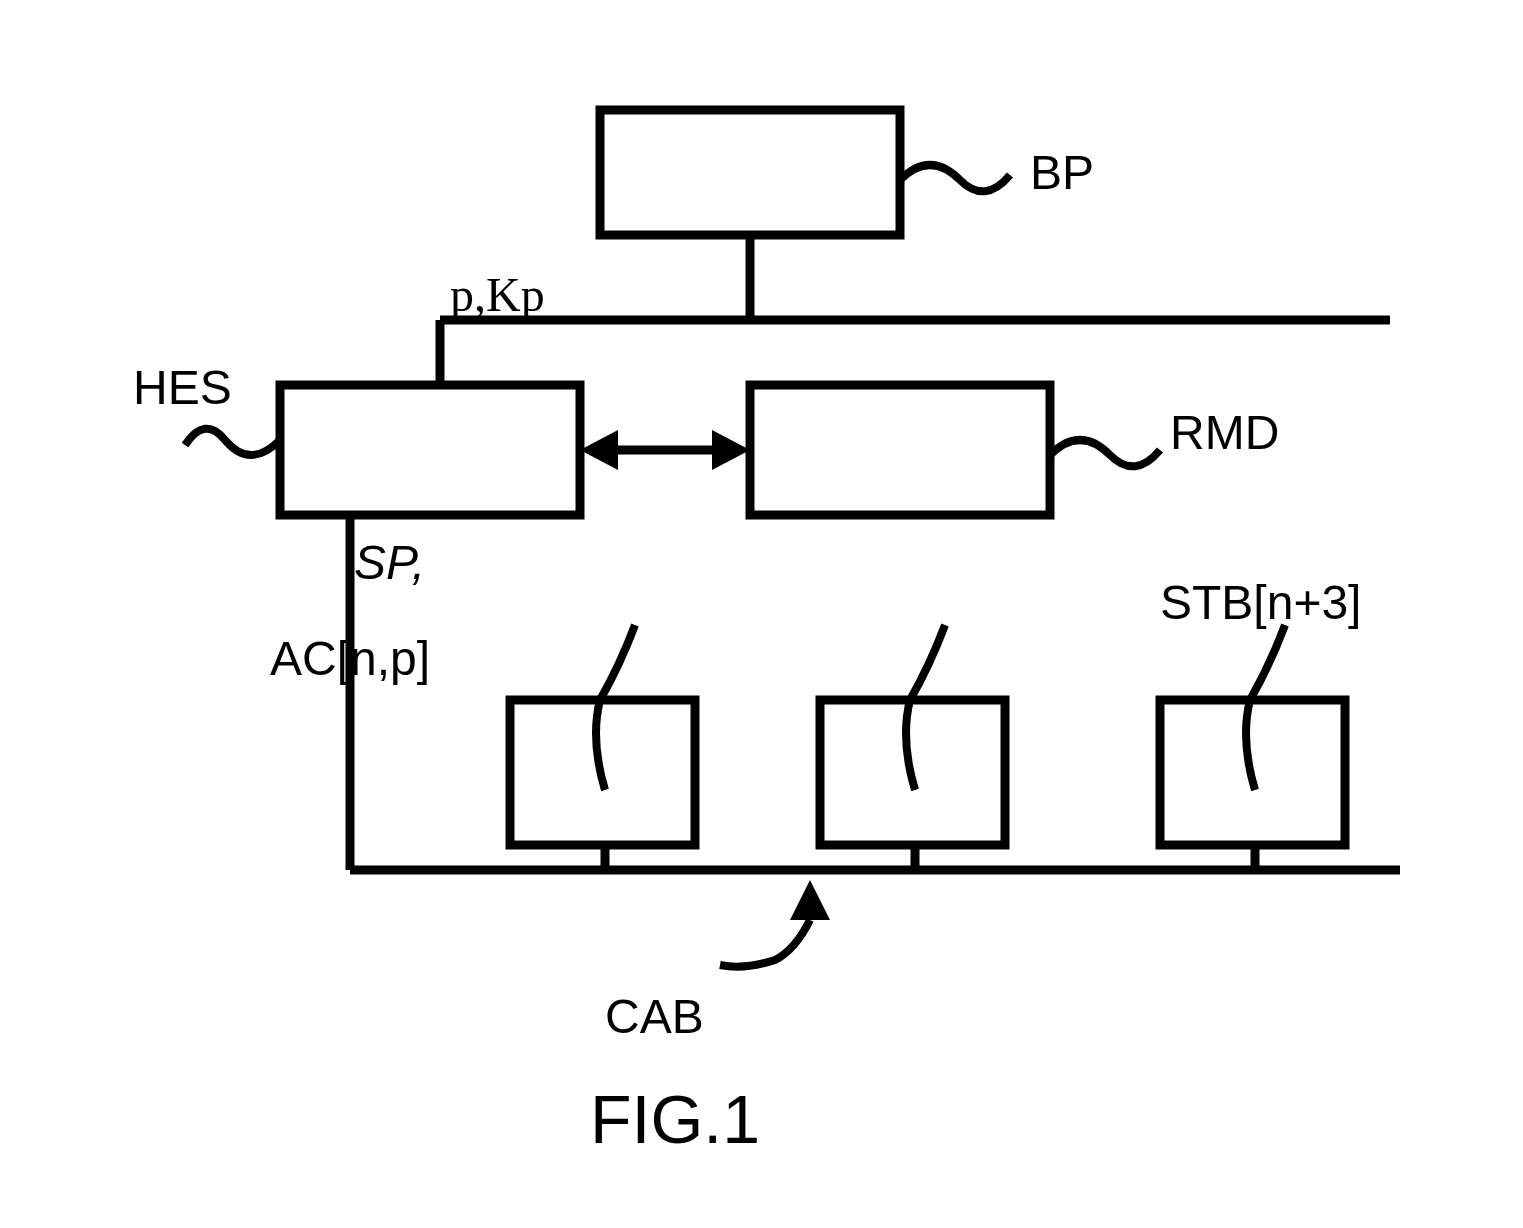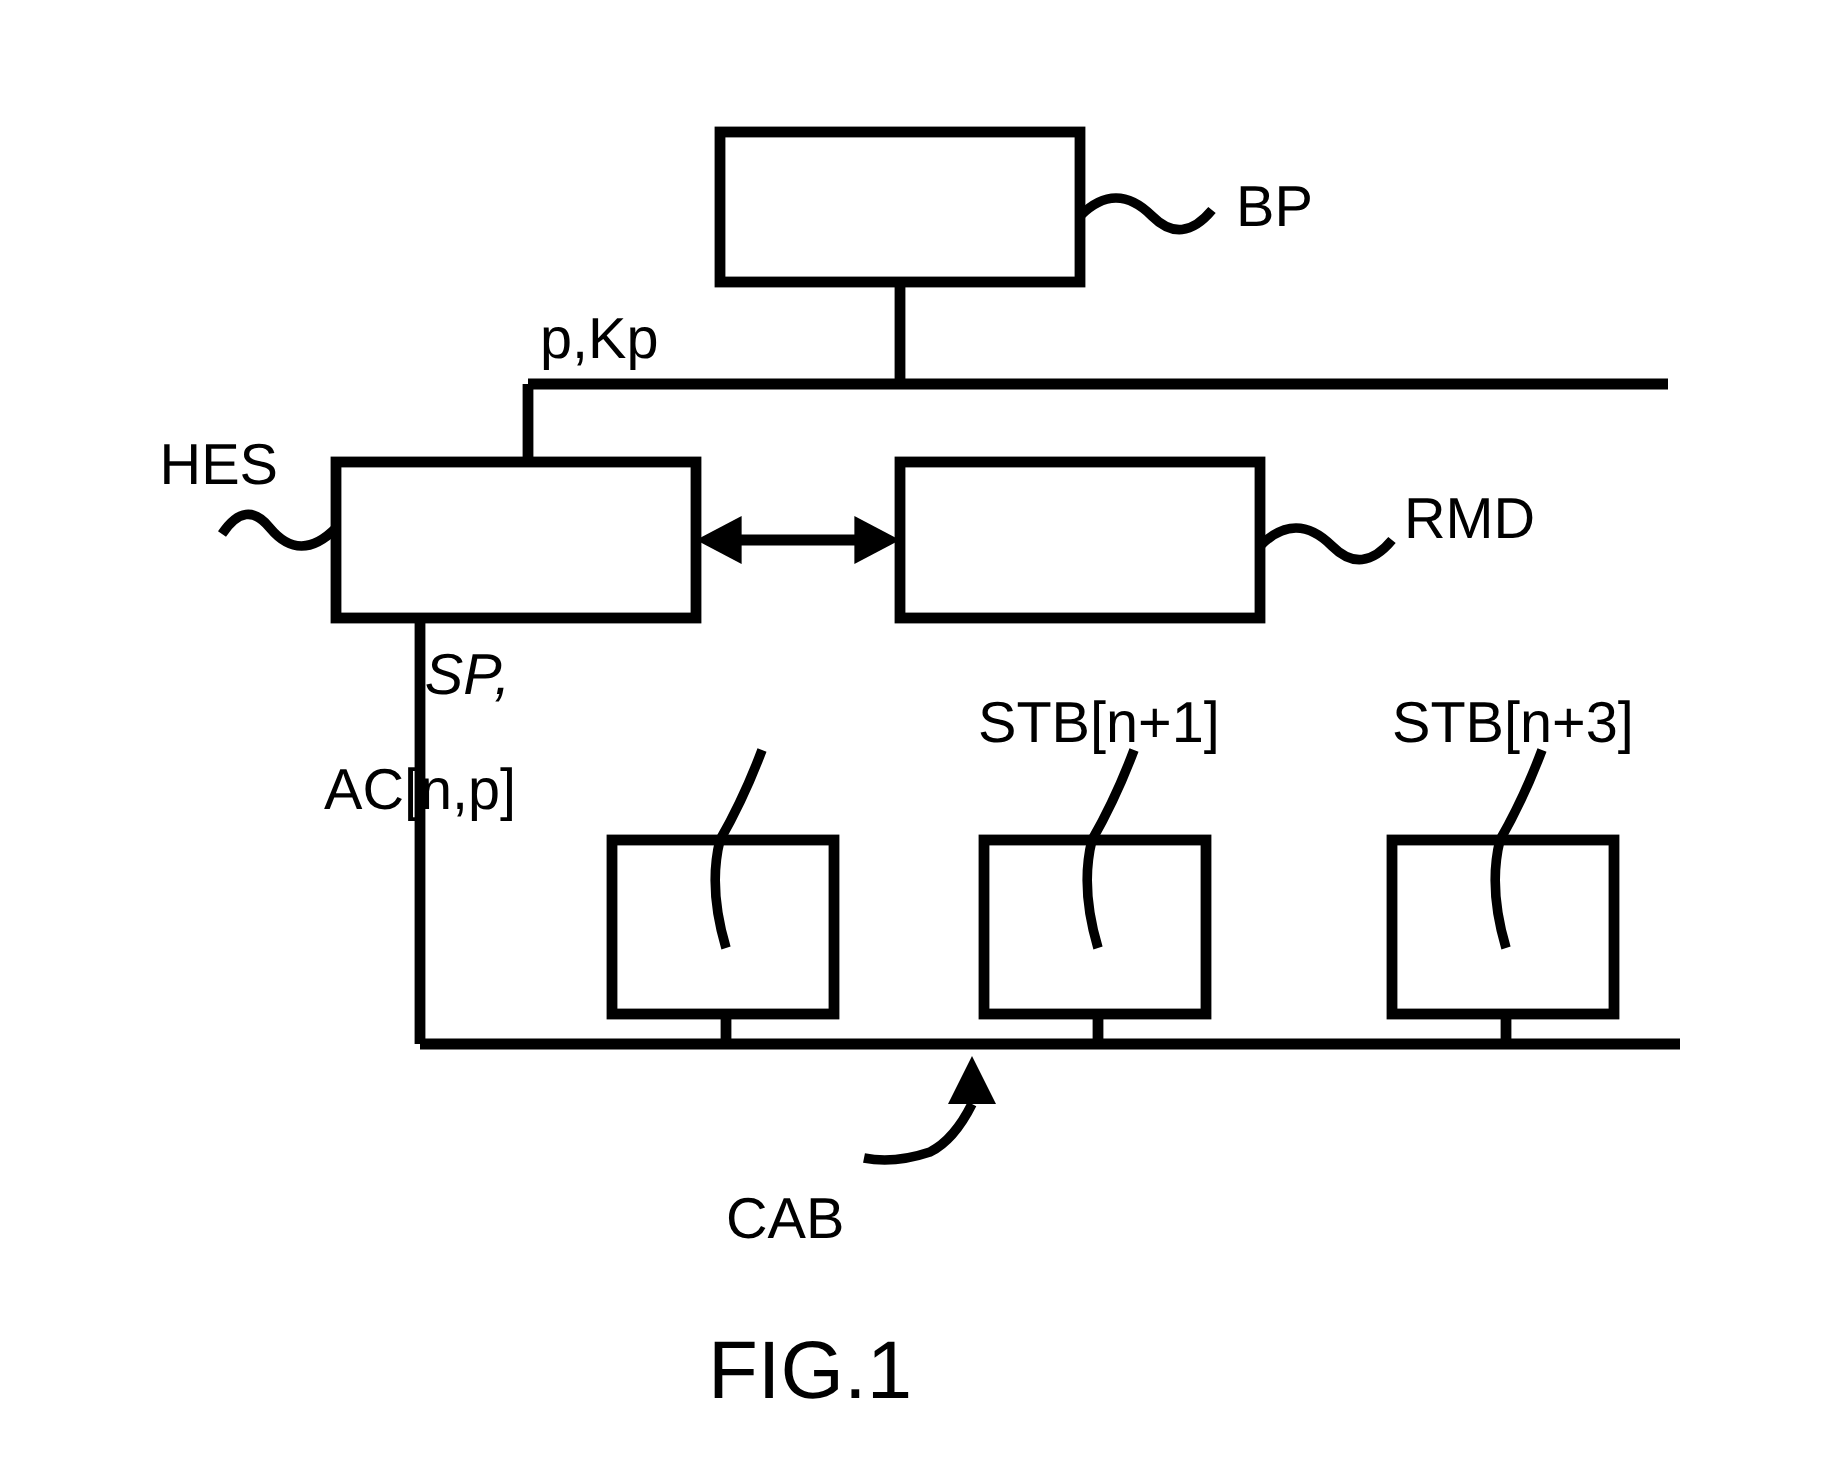--- a/index.html
+++ b/index.html
@@ -27,21 +27,20 @@
       font-family: Arial, sans-serif;
       color: #000;
       white-space: nowrap;
     }
     .fig-label {
       position: absolute;
       font-size: 68px;
       font-family: Arial, sans-serif;
       color: #000;
       font-weight: normal;
-      margin-top: 23px;
     }
   </style>
 </head>
 <body>
 
 <div class="diagram-container">
 
   <svg width="1523" height="1228">
 
     <rect x="600" y="110" width="300" height="125" fill="none" stroke="#000" stroke-width="9"></rect>
@@ -85,21 +84,20 @@
 
     <path d="M 1285 625 Q 1270 665, 1250 700 Q 1240 740, 1255 790" fill="none" stroke="#000" stroke-width="8"></path>
 
     <polygon points="810,880 790,920 830,920" fill="#000"></polygon>
     <path d="M 810 920 Q 795 950, 775 960 Q 745 970, 720 965" fill="none" stroke="#000" stroke-width="8"></path>
   </svg>
 
   <div class="label" style="left:1030px; top:145px;">BP</div>
   <div class="label" style="left:85px; top:360px;margin-left:48px;">HES</div>
   <div class="label" style="left:1170px; top:405px;">RMD</div>
-  <div class="label" style="left:450px; top:255px;">p,Kp</div>
+  <div class="label" style="left:450px; top:267px;font-family:Liberation Serif, serif;">p,Kp</div>
   <div class="label" style="left:354px; top:535px;font-style:italic;">SP,</div>
   <div class="label" style="left:270px; top:595px;margin-top:36px;">AC[n,p]</div>
-  <div class="label" style="left:815px; top:575px;">STB[n+1]</div>
   <div class="label" style="left:1160px; top:575px;">STB[n+3]</div>
   <div class="label" style="left:605px; top:989px;">CAB</div>
   <div class="fig-label" style="left:590px; top:1080px;">FIG.1</div>
 
 </div>
 
 </body></html>

